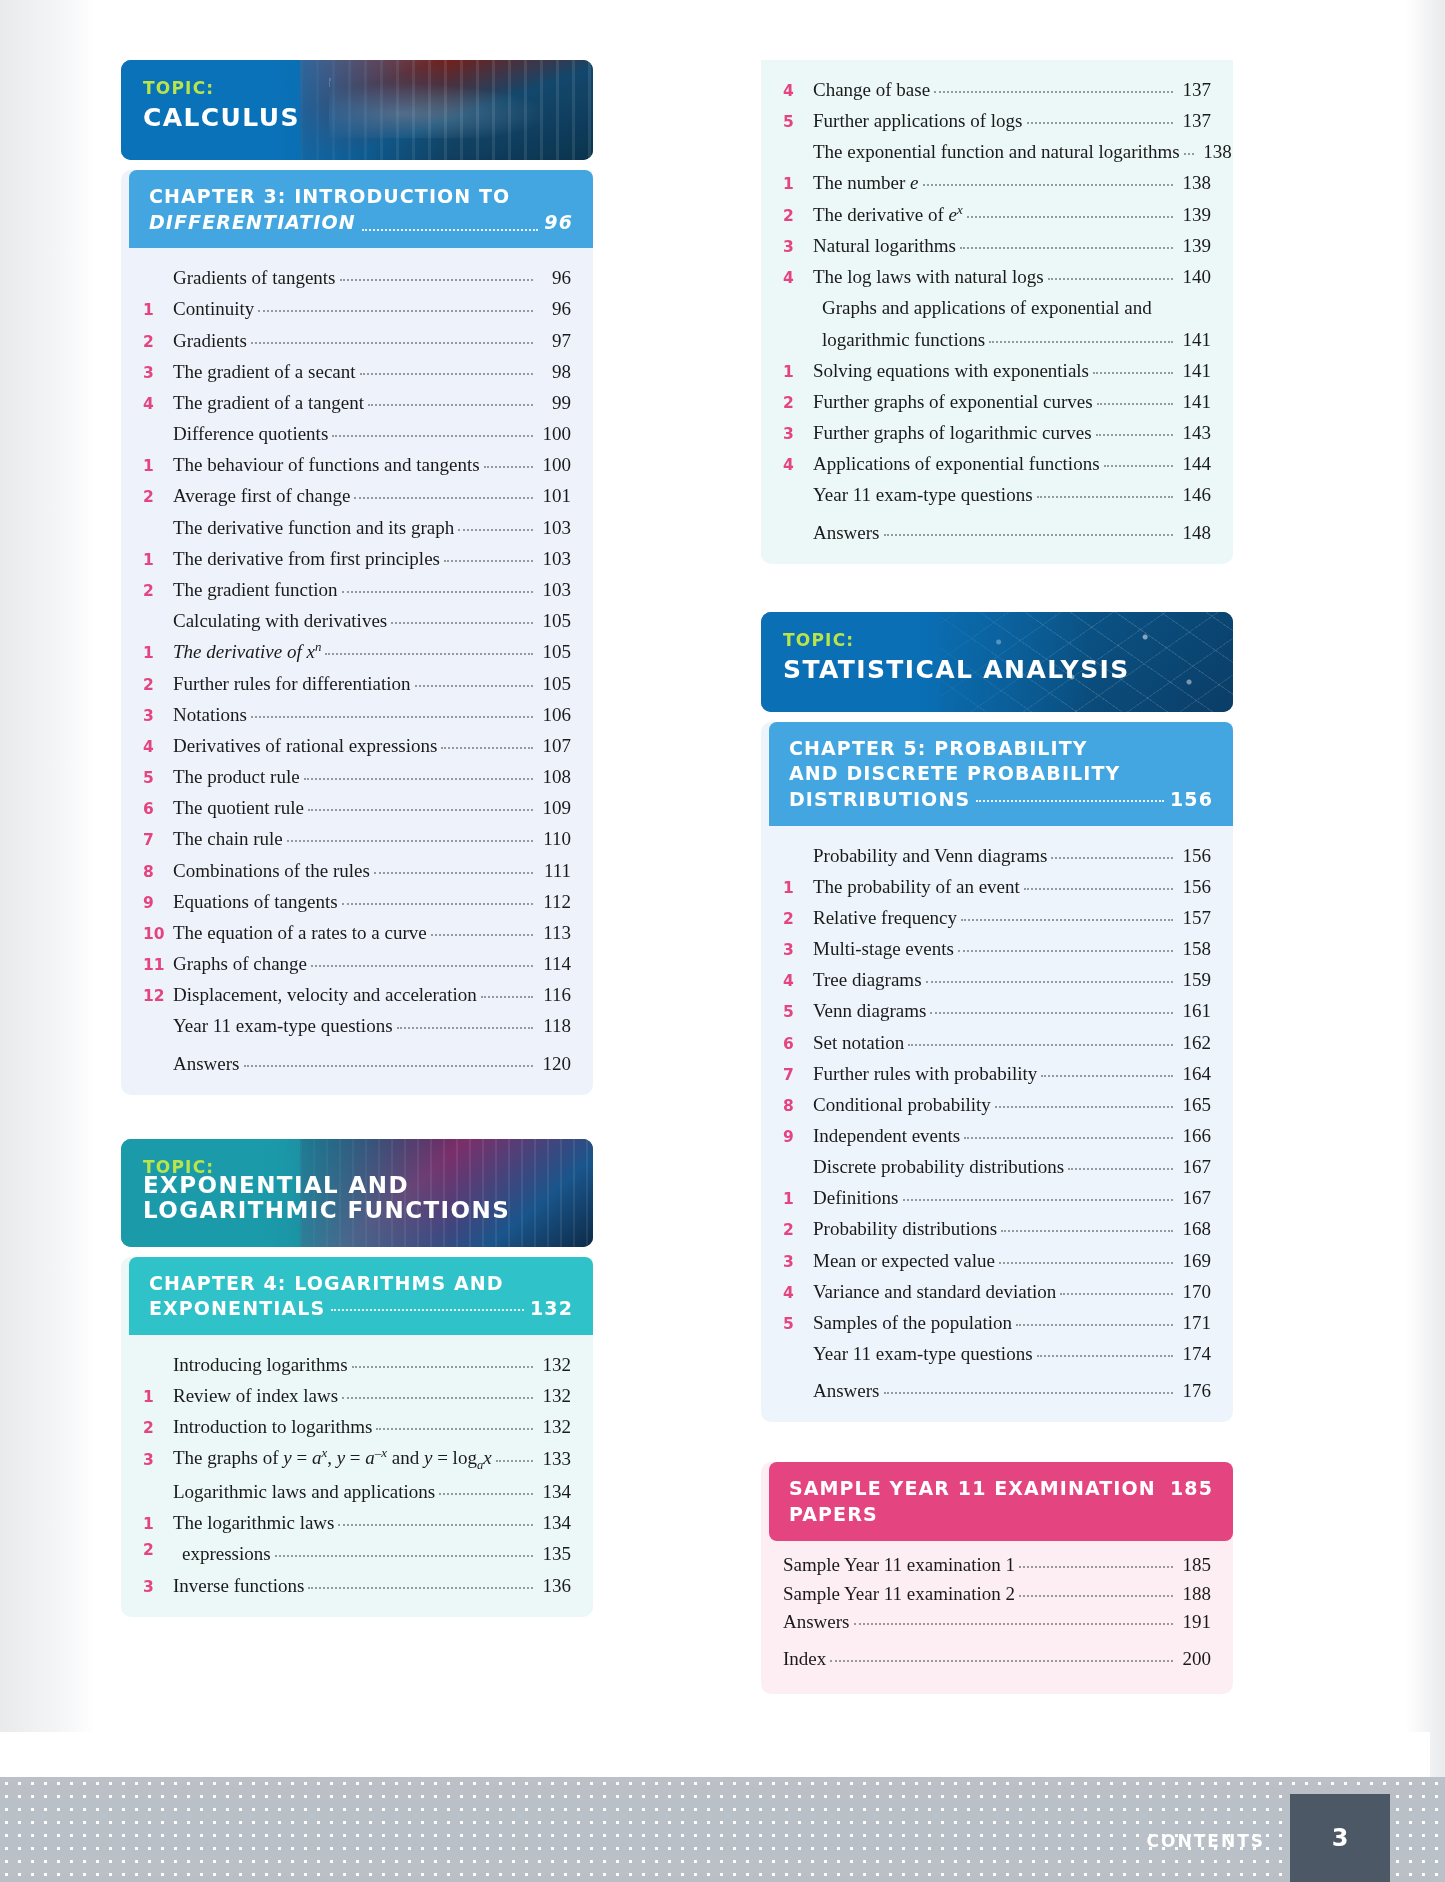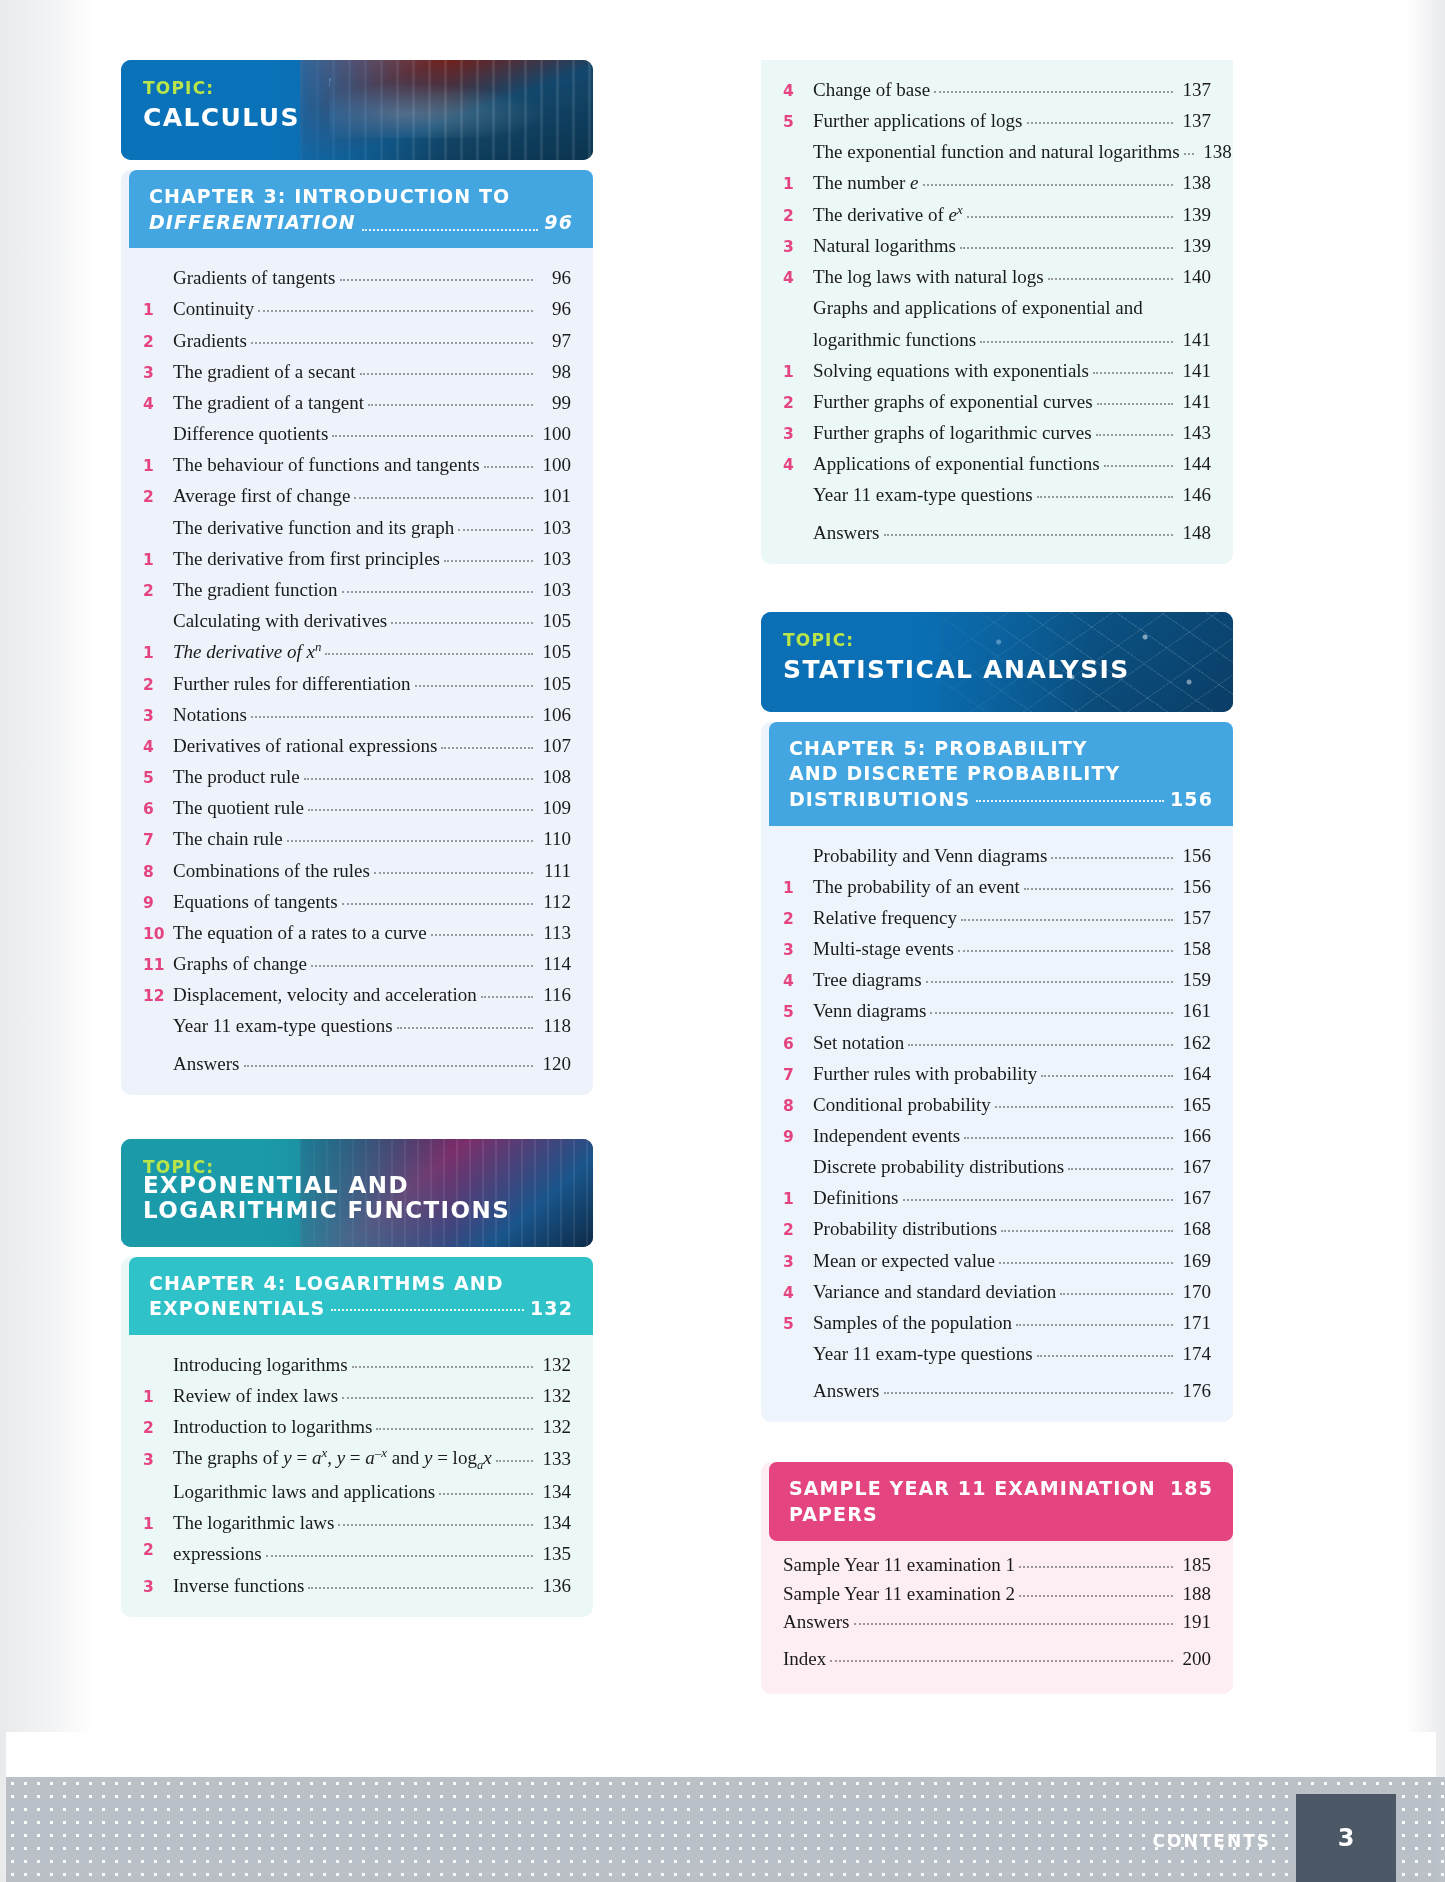--- a/index.html
+++ b/index.html
@@ -162,27 +162,28 @@
   .toc .pgn{flex:0 0 auto;text-align:right;min-width:34px;}
   .toc .row.level0 .txt{padding-left:0;font-family:Liberation Serif, serif;}
   .toc .row.level1 .txt{padding-left:0;}
   .toc .spacer{height:8px;}
   .toc .answers{margin-top:6px;}
 
   
   .toc .row2{
     display:flex;
     white-space:normal;
+    gap:9px;
   }
   .toc .row2 .body{flex:1 1 auto;}
   .toc .row2 .line2{display:flex;align-items:baseline;}
 
   
   .footer-band{
-    position:absolute;left:6px;bottom:0;width:1430px;height:150px;
+    position:absolute;left:0;bottom:0;width:1430px;height:150px;
     background:linear-gradient(180deg,#ffffff 0%,#ffffff 30%,#e6e8ea 30%,#cdd1d6 100%);
   }
   .dots-pattern{
     position:absolute;left:0;bottom:0;width:1445px;height:105px;
     background-image:radial-gradient(#ffffff 1.6px, rgba(255,255,255,0) 1.7px);
     background-size:13px 13px;
     background-color:#b9bfc6;
     opacity:.95;
   }
   .footer-label{

